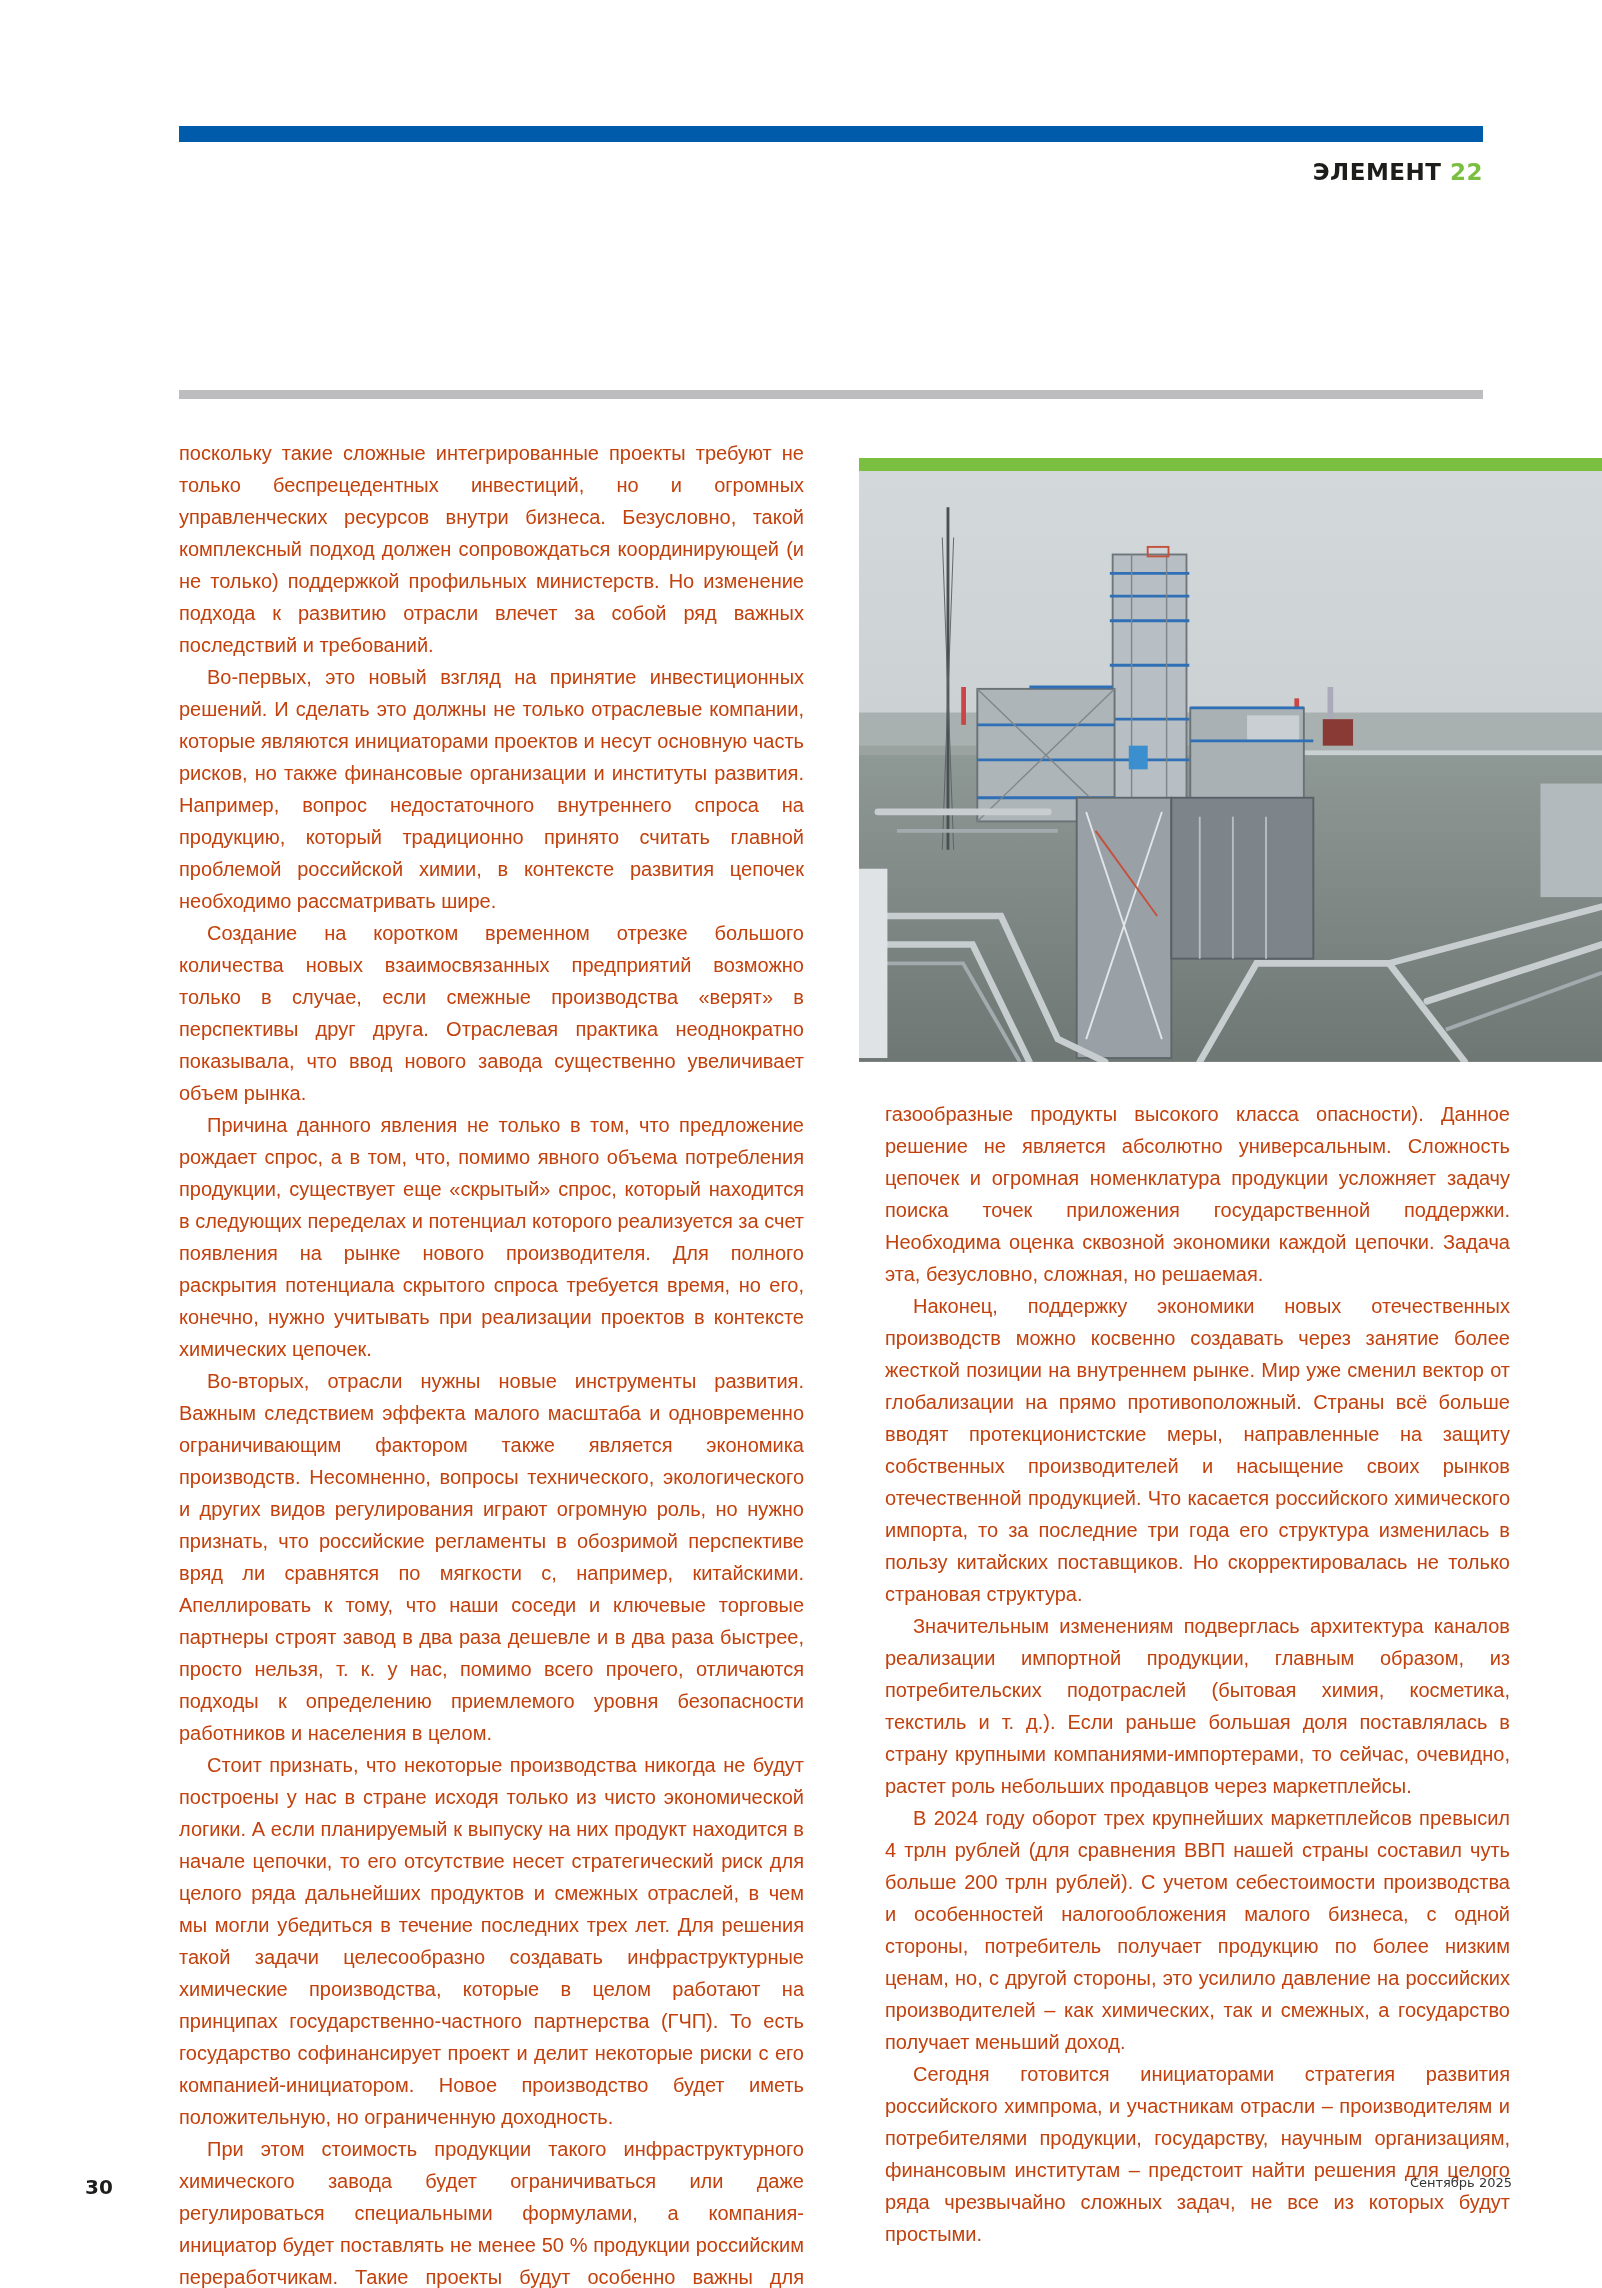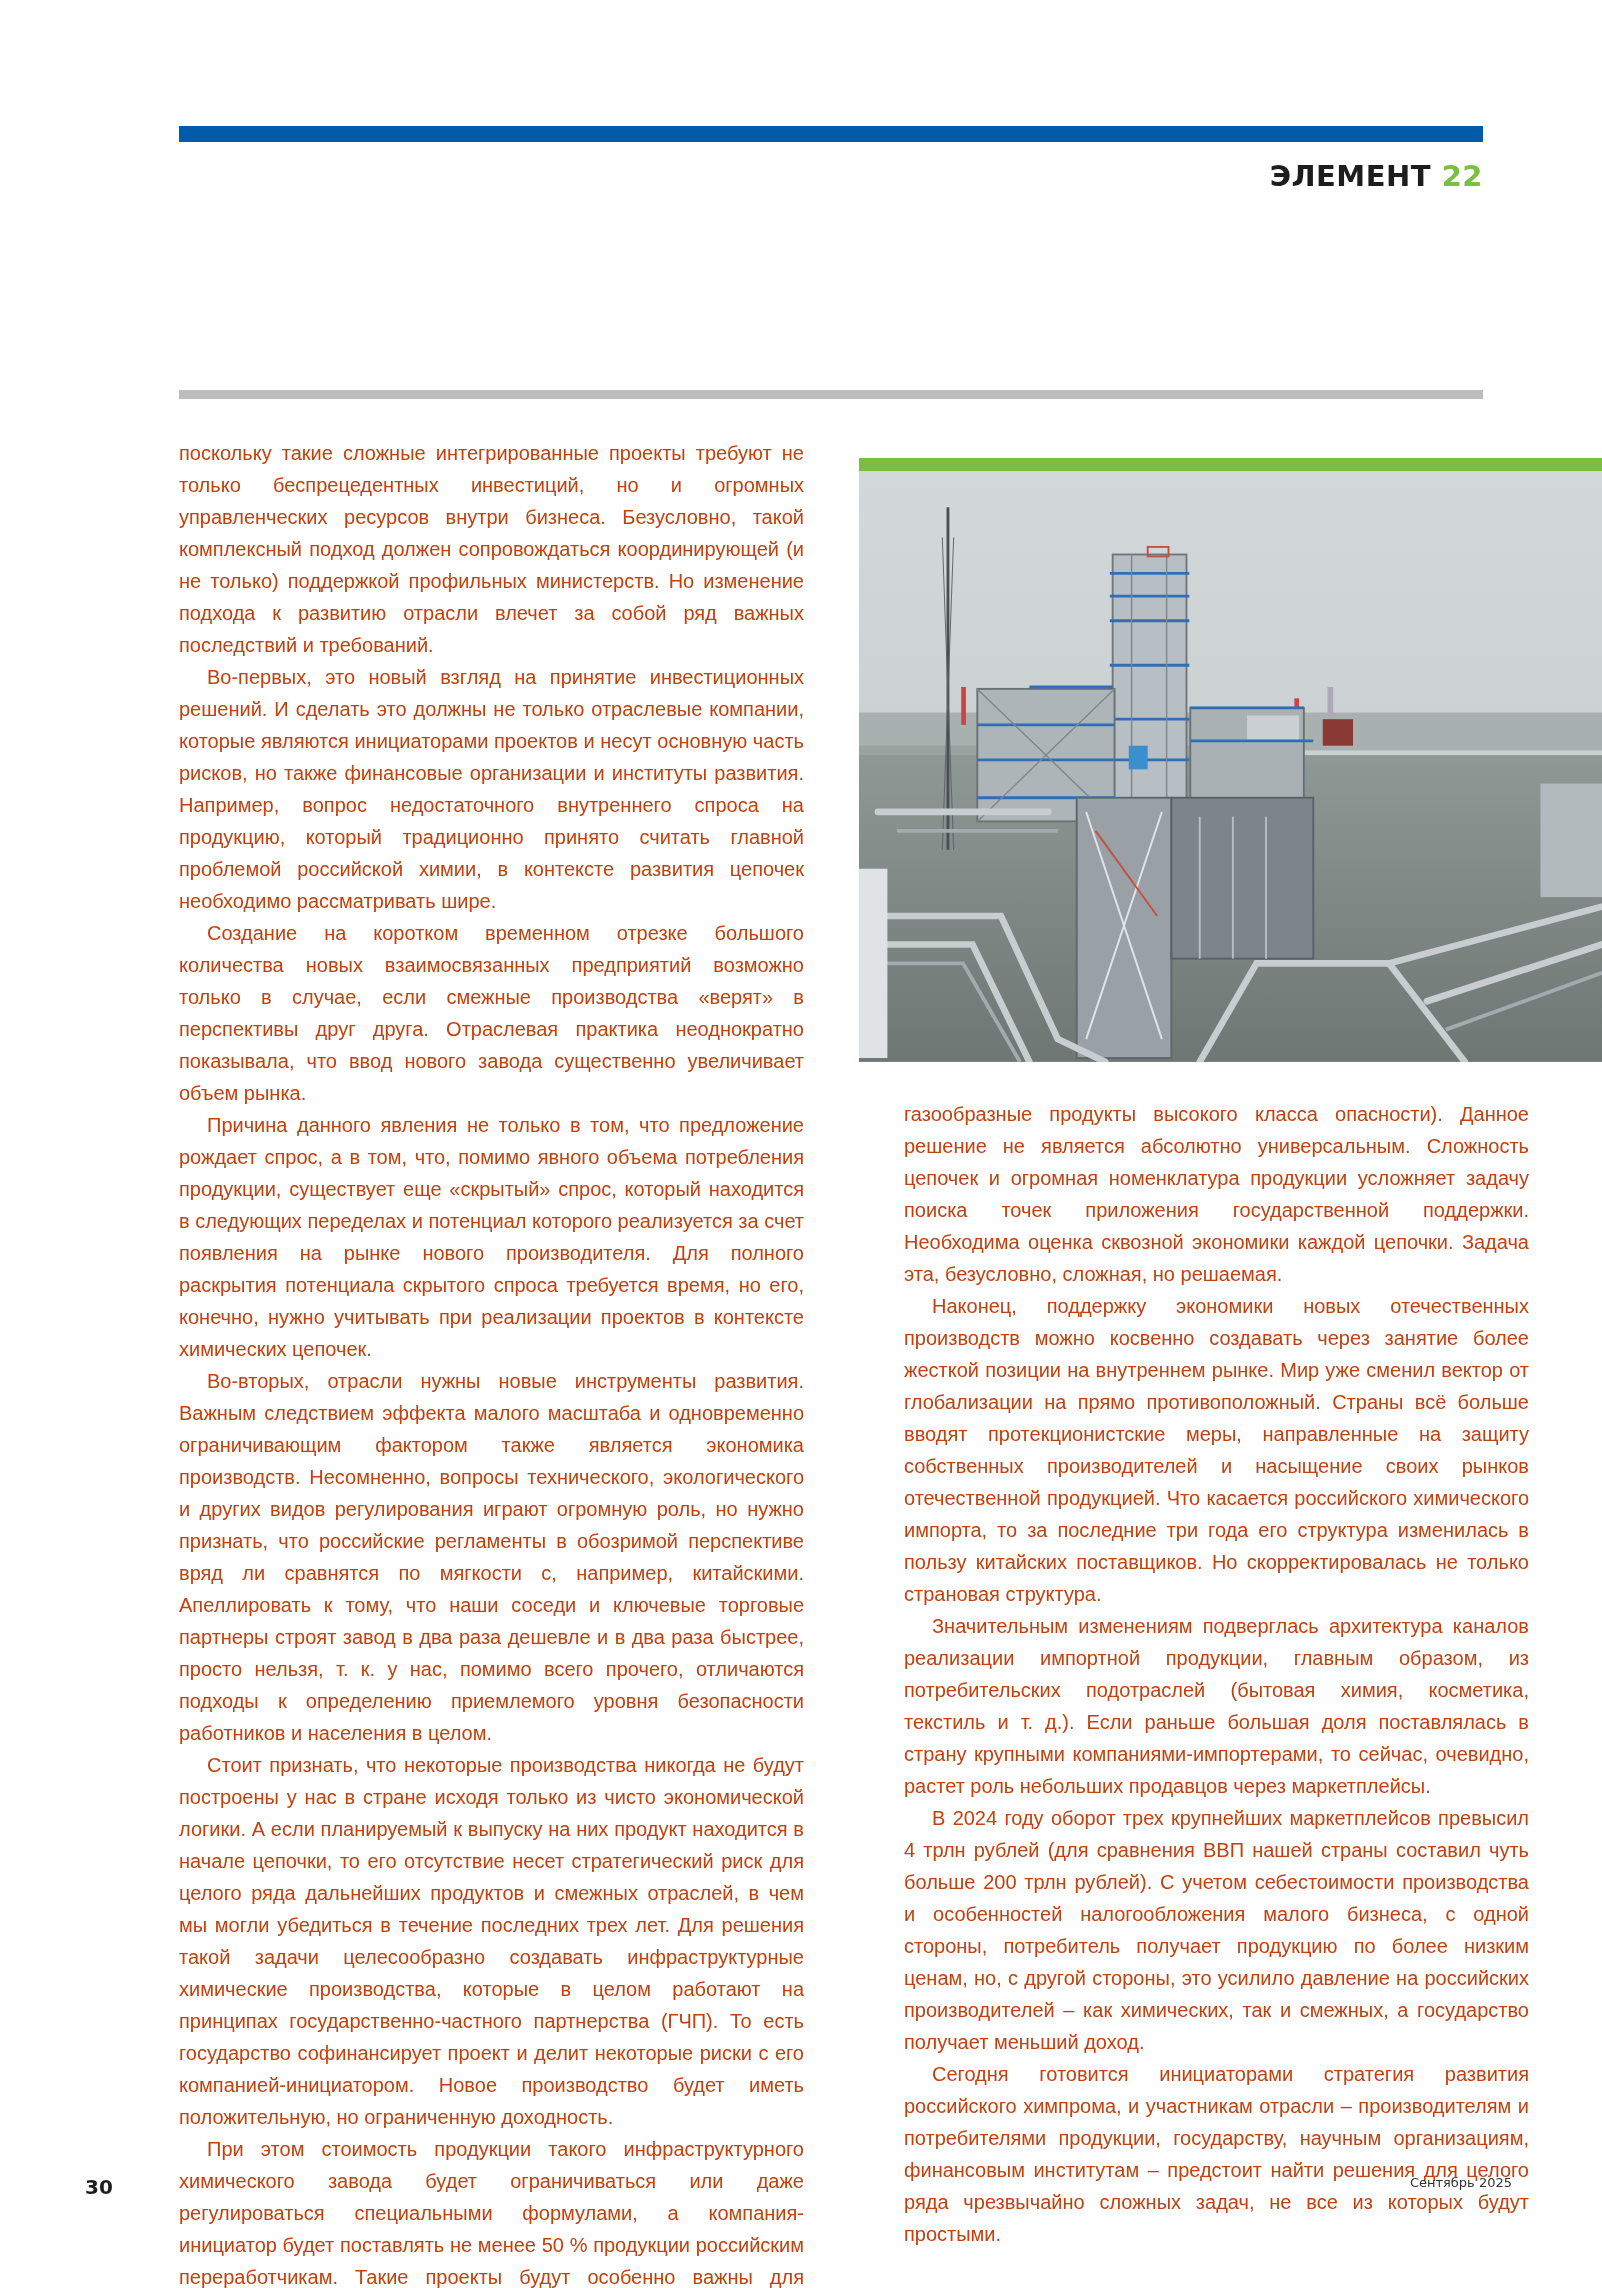--- a/index.html
+++ b/index.html
@@ -2,26 +2,26 @@
 <html style="font-size:15px"><head>
 <meta charset="utf-8">
 <style>
   html, body { margin: 0; padding: 0; background: #ffffff; }
   body { width: 1602px; height: 2288px; position: relative; overflow: hidden;
          font-family: "DejaVu Sans", "Liberation Sans", sans-serif; color: #2b2b2b; }
   .bar-blue { position: absolute; left: 179px; top: 126px; width: 1304px; height: 16px; background: #005bab; }
   .bar-gray { position: absolute; left: 179px; top: 390px; width: 1304px; height: 8.5px; background: #bdbdbf; }
   .bar-green { position: absolute; left: 859px; top: 458px; width: 743px; height: 13.2px; background: #7abf40; }
   .brand { position: absolute; right: 119px; top: 159px; font-family: "DejaVu Sans", sans-serif;
-           font-weight: bold; font-size: 29px; letter-spacing: 0.5px; color: #1d1d1b; }
+           font-weight: bold; font-size: 23px; letter-spacing: 0.5px; color: #1d1d1b; }
   .brand .num { color: #7abf40; }
   .col { position: absolute; font-family: Liberation Sans, sans-serif;
          font-size: 20px; line-height: 32px; text-align: justify; color: #c2410c; hyphens: manual; }
   .col-left { left: 179px; top: 437px; width: 625px; }
-  .col-right { left: 904px; top: 1098px; width: 625px; }
+  .col-right { left: 885px; top: 1098px; width: 625px; }
   .col p { margin: 0; text-indent: 0; }
   .col p.ind { text-indent: 28px; }
   .col p.last { text-align-last: justify; }
   .photo { position: absolute; left: 859px; top: 471px; width: 743px; height: 591px; overflow: hidden;
            background: linear-gradient(180deg, #cfd4d6 0%, #c6cbce 45%, #b9bfc1 58%, #8f9a97 70%, #7d8582 100%); }
   .footer-page { position: absolute; left: 85px; top: 2175px; font-family: "DejaVu Sans", sans-serif; font-weight: bold; font-size: 20px; color: #1d1d1b; }
   .footer-date { position: absolute; right: 90px; top: 2175px; font-family: "DejaVu Sans", sans-serif; font-size: 13px; color: #333; }
 </style>
 </head>
 <body>

